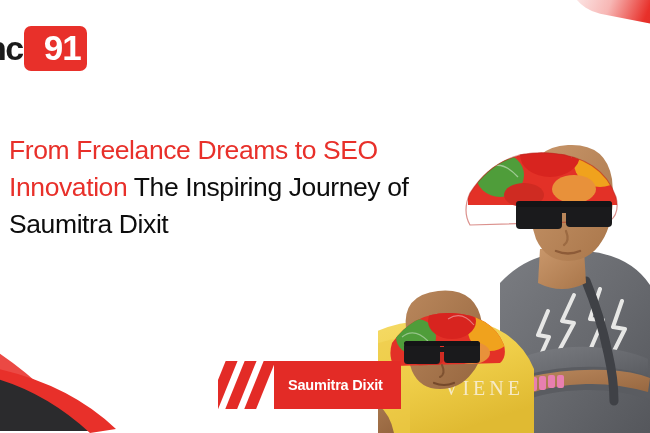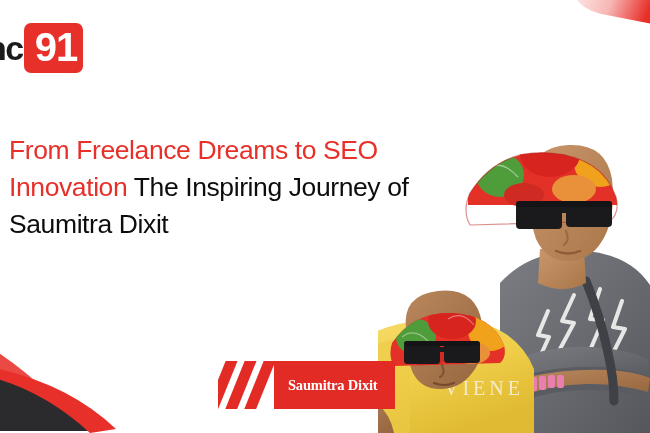--- a/index.html
+++ b/index.html
@@ -43,24 +43,24 @@
     font-size: 34px;
     font-weight: 700;
     letter-spacing: -1.5px;
     color: #1b1b1b;
     line-height: 1;
   }
   .logo-badge {
     margin-left: 1px;
     background: #e8302a;
     color: #ffffff;
-    font-size: 40px;
+    font-size: 35px;
     font-weight: 700;
     line-height: 1;
-    padding: 4px 6px 6px 11px;
+    padding: 4px 6px 6px 20px;
     border-radius: 7px;
     letter-spacing: -1px;
   }
 
   
   .headline {
     position: absolute;
     left: 9px;
     top: 132px;
     width: 400px;
@@ -73,21 +73,20 @@
   .headline .hl-red { color: #e8302a; }
 
   
   .name-banner {
     position: absolute;
     left: 218px;
     top: 361px;
     height: 48px;
     display: flex;
     align-items: stretch;
-    font-family: Liberation Serif, serif;
   }
   .stripes {
     position: relative;
     width: 56px;
     height: 48px;
     overflow: hidden;
   }
   .stripes i {
     position: absolute;
     top: -12px;

